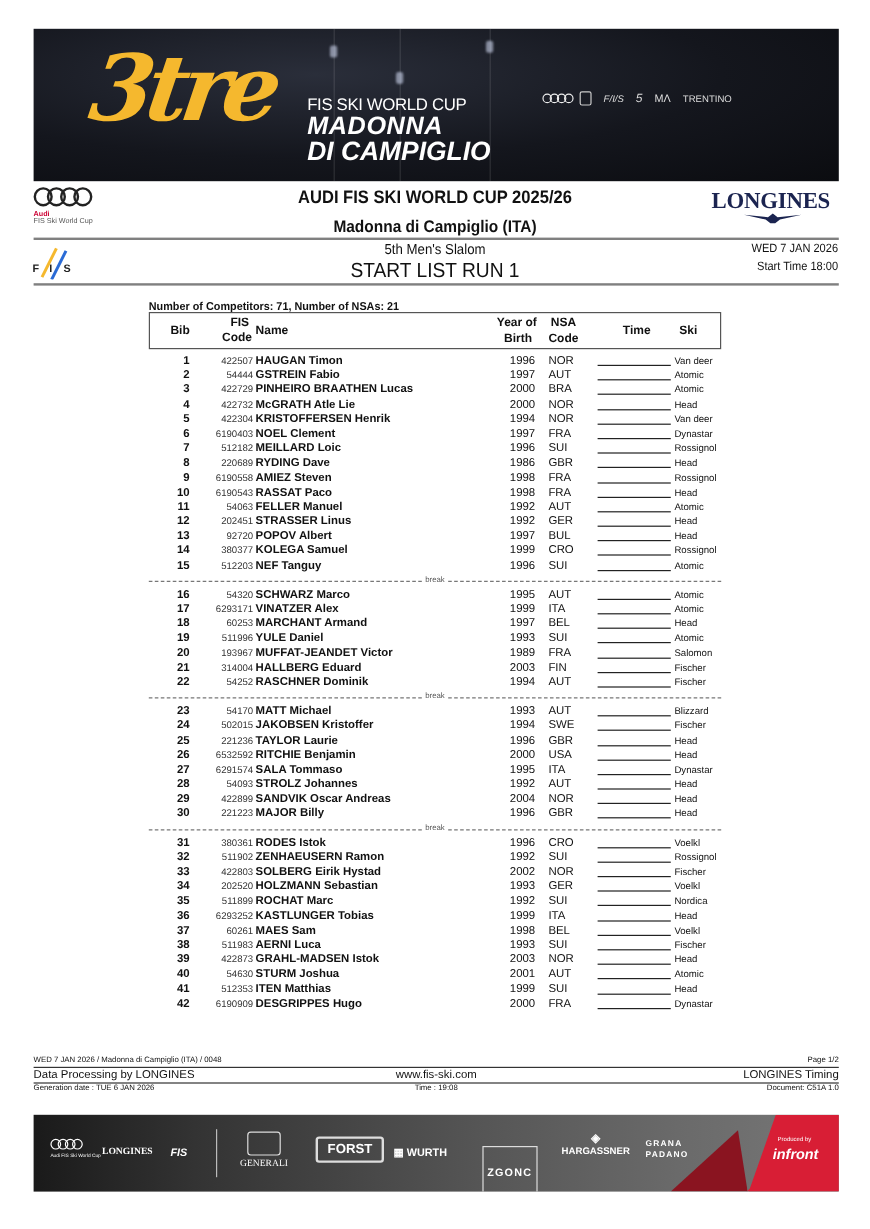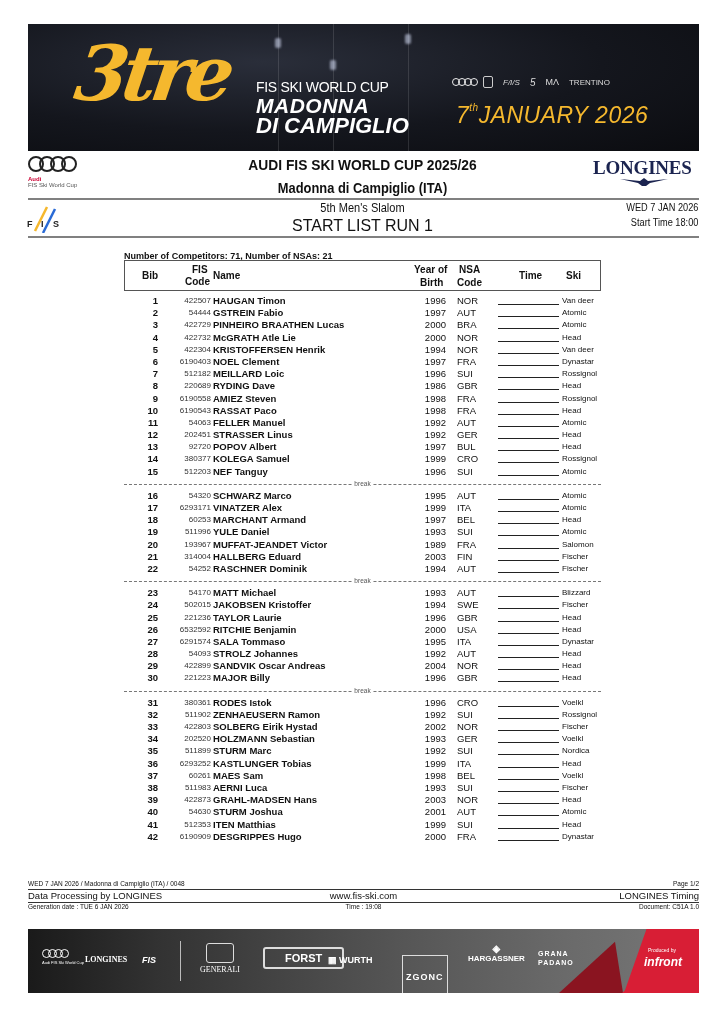--- a/index.html
+++ b/index.html
@@ -100,23 +100,20 @@
           <i style="width:8px;height:8px;border:1px solid #eee;border-radius:50%;margin-right:-2px;display:block"></i>
           <i style="width:8px;height:8px;border:1px solid #eee;border-radius:50%;display:block"></i>
         </span>
     </span>
     <span style="width:10px;height:12px;border:1px solid #ccc;border-radius:2px;"></span>
     <span style="font-style:italic;">F/I/S</span>
     <span style="font-style:italic;font-size:10px;">5</span>
     <span style="font-size:9px;">MΛ</span>
     <span style="font-size:8px;">TRENTINO</span>
   </div>
-  <div class="banner-date">
-    <span>7</span><sup>th</sup><span>JANUARY 2026</span>
-  </div>
 </div>
 
 <div class="hdr-audi">
   <div class="rings">
       <i></i>
       <i></i>
       <i></i>
       <i></i>
     </div>
   <div class="audi-red">Audi</div>
@@ -471,21 +468,21 @@
       <span class="code">202520</span>
       <span class="name">HOLZMANN Sebastian</span>
       <span class="yob">1993</span>
       <span class="nsa">GER</span>
       <span class="ski">Voelkl</span>
       <span class="time"></span>
     </div>
     <div class="row">
       <span class="bib">35</span>
       <span class="code">511899</span>
-      <span class="name">STURM Marc</span>
+      <span class="name">ROCHAT Marc</span>
       <span class="yob">1992</span>
       <span class="nsa">SUI</span>
       <span class="ski">Nordica</span>
       <span class="time"></span>
     </div>
     <div class="row">
       <span class="bib">36</span>
       <span class="code">6293252</span>
       <span class="name">KASTLUNGER Tobias</span>
       <span class="yob">1999</span>
@@ -507,21 +504,21 @@
       <span class="code">511983</span>
       <span class="name">AERNI Luca</span>
       <span class="yob">1993</span>
       <span class="nsa">SUI</span>
       <span class="ski">Fischer</span>
       <span class="time"></span>
     </div>
     <div class="row">
       <span class="bib">39</span>
       <span class="code">422873</span>
-      <span class="name">GRAHL-MADSEN Hans</span>
+      <span class="name">GRAHL-MADSEN Istok</span>
       <span class="yob">2003</span>
       <span class="nsa">NOR</span>
       <span class="ski">Head</span>
       <span class="time"></span>
     </div>
     <div class="row">
       <span class="bib">40</span>
       <span class="code">54630</span>
       <span class="name">STURM Joshua</span>
       <span class="yob">2001</span>
@@ -579,21 +576,21 @@
       </span>
     <div class="small" style="font-size:4px;font-weight:normal;margin-top:2px;">Audi FIS Ski World Cup</div>
   </div>
   <div class="sp" style="left:57px;font-family:'Liberation Serif',serif;font-size:8px;">LONGINES</div>
   <div class="sp" style="left:114px;font-style:italic;font-size:9px;">FIS</div>
   <div class="divider-v"></div>
   <div class="sp" style="left:172px;top:14px;">
     <div style="width:28px;height:20px;border:1px solid #ddd;margin:0 auto 2px;border-radius:3px;"></div>
     <div style="font-family:'Liberation Serif',serif;font-weight:normal;font-size:8px;text-align:right;">GENERALI</div>
   </div>
-  <div class="sp" style="left:235px;top:18px;border:2px solid #ddd;padding:3px 20px;border-radius:3px;font-size:11px;">FORST</div>
+  <div class="sp" style="left:235px;top:18px;border:2px solid #ddd;padding:3px 8px;border-radius:3px;font-size:11px;">FORST</div>
   <div class="sp" style="left:300px;">▦ <span>WURTH</span></div>
   <div class="sp" style="left:374px;border:1px solid #ddd;padding:16px 3px;letter-spacing:1px;">ZGONC</div>
   <div class="sp" style="left:440px;top:14px;text-align:center;font-size:8px;">
     <div style="font-size:10px;">◈</div>
     <div>HARGASSNER</div>
   </div>
   <div class="sp" style="left:510px;top:20px;font-size:7px;letter-spacing:1px;width:54px;white-space:normal;line-height:9px;">GRANA PADANO</div>
   <div class="sp small" style="left:620px;top:18px;">Produced by</div>
   <div class="sp" style="left:616px;top:26px;font-size:12px;font-style:italic;">infront</div>
 </div>

